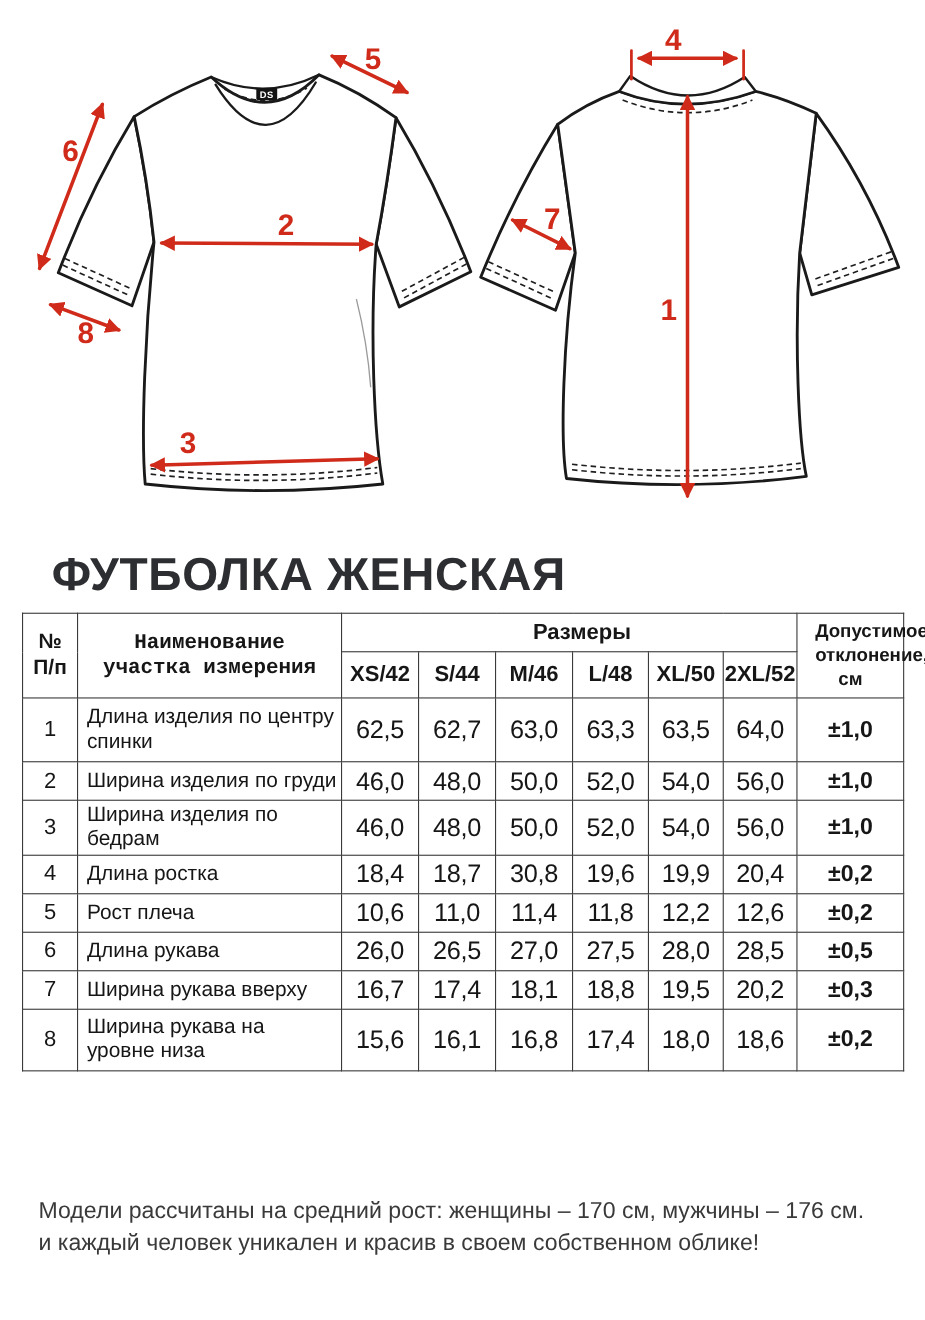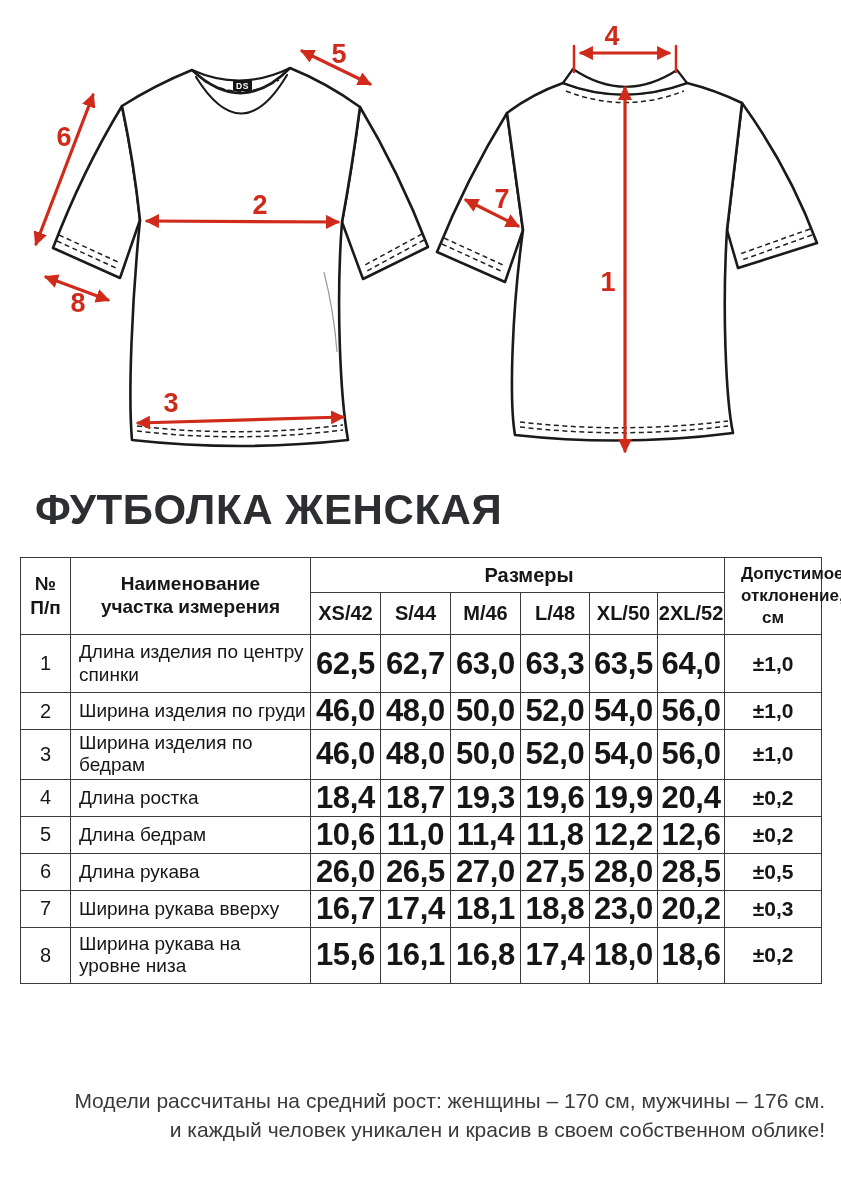--- a/index.html
+++ b/index.html
@@ -11,52 +11,52 @@
   .shirt{fill:#ffffff;stroke:#1a1a1a;stroke-width:2.6;stroke-linejoin:round;stroke-linecap:round;}
   .detail{fill:none;stroke:#1a1a1a;stroke-width:2.1;stroke-linecap:round;}
   .stitch{fill:none;stroke:#1f1f1f;stroke-width:1.5;stroke-dasharray:5 3.5;stroke-linecap:butt;}
   .fold{fill:none;stroke:#9a9a9a;stroke-width:1.2;}
   .arrow{fill:none;stroke:#d02b1a;stroke-width:3.2;stroke-linecap:round;}
   .tick{fill:none;stroke:#d02b1a;stroke-width:2.5;stroke-linecap:round;}
   .mlabel{fill:#d02b1a;font-weight:bold;font-size:27px;text-anchor:middle;font-family:"Liberation Sans",sans-serif;}
   .brandtext{fill:#ffffff;font-size:8.5px;font-weight:bold;text-anchor:middle;letter-spacing:.5px;font-family:"Liberation Sans",sans-serif;}
 
   .title{
-    position:absolute;left:35px;top:486px;margin:0;
+    position:absolute;left:35px;top:486px;margin:12px;
     font-size:42px;font-weight:700;letter-spacing:.6px;color:#2d2e31;white-space:nowrap;
   }
 
   table.size-table{
     position:absolute;left:20px;top:557px;width:801px;
     border-collapse:collapse;table-layout:fixed;background:#fff;
   }
   .size-table th,.size-table td{
     border:1.6px solid #3a3a3a;text-align:center;vertical-align:middle;padding:0;
     font-family:"Liberation Sans",sans-serif;color:#161616;
   }
   .size-table thead tr:nth-child(1){height:35px;}
   .size-table thead tr:nth-child(2){height:42px;}
   .size-table tbody tr{height:35px;}
   .size-table tbody tr:nth-child(1){height:58px;}
   .size-table tbody tr:nth-child(8){height:56px;}
   th.h-num{font-size:19px;font-weight:bold;line-height:1.25;}
-  th.h-name{font-size:19px;font-weight:bold;line-height:1.2;padding:0 14px;}
+  th.h-name{font-size:19px;font-weight:bold;line-height:1.2;padding:0 14px;font-family:Liberation Mono, monospace;}
   th.h-sizes{font-size:20px;font-weight:bold;padding-left:23px;}
   th.h-size{font-size:20px;font-weight:bold;}
   th.h-tol{font-size:17px;font-weight:bold;line-height:1.3;padding:0 16px;}
   td.c-num{font-size:20px;}
   td.c-name{font-size:19px;text-align:left;padding:2px 4px 2px 8px;line-height:1.18;}
-  td.c-val{font-size:31px;letter-spacing:-0.3px;font-weight:bold;}
+  td.c-val{font-size:23px;letter-spacing:-0.3px;}
   td.c-tol{font-size:21px;font-weight:bold;}
 
   .note{
     position:absolute;left:35px;top:1086px;width:790px;
     font-size:21px;line-height:29px;color:#3a3a3a;
   }
-  .note div{white-space:nowrap;text-align:right;}
+  .note div{white-space:nowrap;}
 </style>
 </head>
 <body>
 
 <div class="page">
 
   <svg class="diagram" width="841" height="478" viewBox="0 0 841 478" xmlns="http://www.w3.org/2000/svg">
     <defs>
       <marker id="ah" viewBox="0 0 10 10" refX="8.5" refY="5" markerWidth="4.4" markerHeight="4.4" orient="auto-start-reverse" markerUnits="strokeWidth">
         <path d="M0,0 L10,5 L0,10 Z" fill="#d02b1a"></path>
@@ -191,29 +191,29 @@
           <td class="c-val">52,0</td>
           <td class="c-val">54,0</td>
           <td class="c-val">56,0</td>
           <td class="c-tol">±1,0</td>
         </tr>
         <tr>
           <td class="c-num">4</td>
           <td class="c-name">Длина ростка</td>
           <td class="c-val">18,4</td>
           <td class="c-val">18,7</td>
-          <td class="c-val">19,3</td>
+          <td class="c-val">30,8</td>
           <td class="c-val">19,6</td>
           <td class="c-val">19,9</td>
           <td class="c-val">20,4</td>
           <td class="c-tol">±0,2</td>
         </tr>
         <tr>
           <td class="c-num">5</td>
-          <td class="c-name">Длина бедрам</td>
+          <td class="c-name">Рост плеча</td>
           <td class="c-val">10,6</td>
           <td class="c-val">11,0</td>
           <td class="c-val">11,4</td>
           <td class="c-val">11,8</td>
           <td class="c-val">12,2</td>
           <td class="c-val">12,6</td>
           <td class="c-tol">±0,2</td>
         </tr>
         <tr>
           <td class="c-num">6</td>
@@ -226,21 +226,21 @@
           <td class="c-val">28,5</td>
           <td class="c-tol">±0,5</td>
         </tr>
         <tr>
           <td class="c-num">7</td>
           <td class="c-name">Ширина рукава вверху</td>
           <td class="c-val">16,7</td>
           <td class="c-val">17,4</td>
           <td class="c-val">18,1</td>
           <td class="c-val">18,8</td>
-          <td class="c-val">23,0</td>
+          <td class="c-val">19,5</td>
           <td class="c-val">20,2</td>
           <td class="c-tol">±0,3</td>
         </tr>
         <tr>
           <td class="c-num">8</td>
           <td class="c-name">Ширина рукава на уровне низа</td>
           <td class="c-val">15,6</td>
           <td class="c-val">16,1</td>
           <td class="c-val">16,8</td>
           <td class="c-val">17,4</td>

